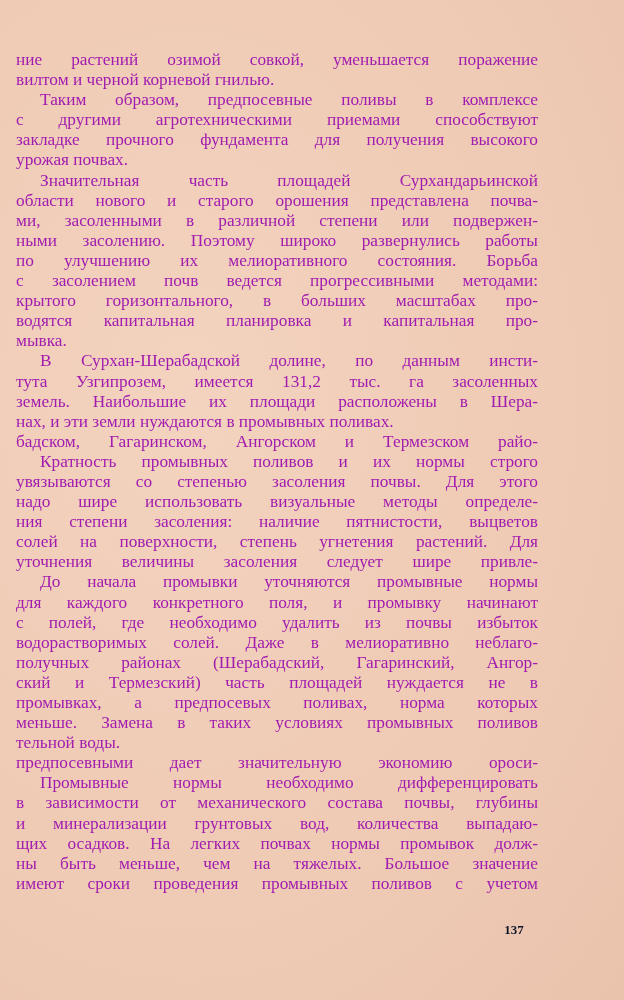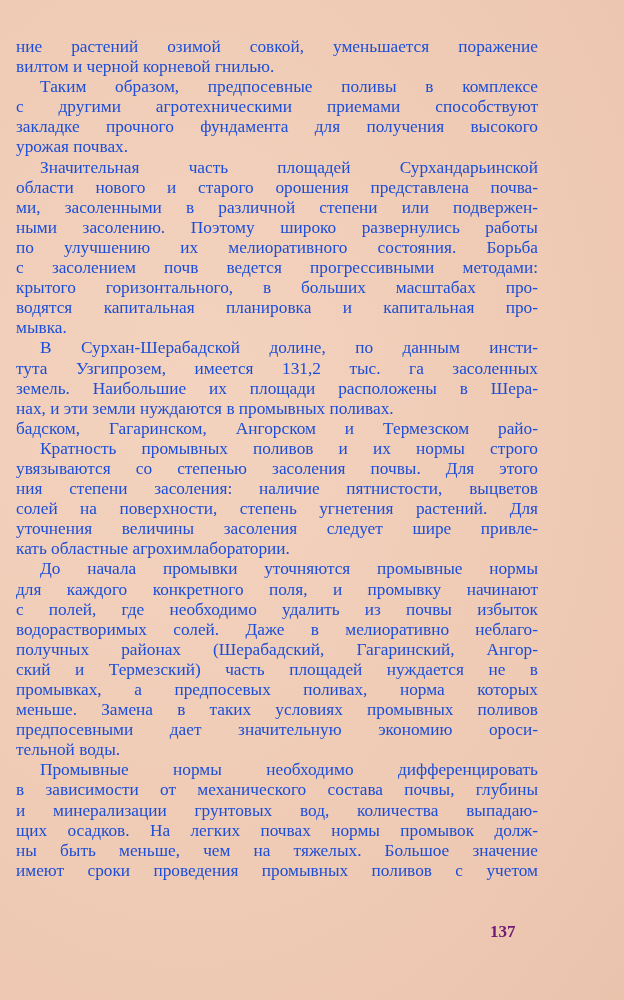--- a/index.html
+++ b/index.html
@@ -3,34 +3,34 @@
 <meta charset="utf-8">
 <style>
   html, body { margin: 0; padding: 0; }
   body {
     width: 624px; height: 1000px; overflow: hidden;
     background: #f0cdb8;
     background-image: radial-gradient(ellipse at 30% 40%, #f3d3bf 0%, #efcab4 60%, #eac3ad 100%);
     position: relative;
   }
   .page {
-    position: absolute; left: 16px; top: 37px; width: 522px;
+    position: absolute; left: 16px; top: 50px; width: 522px;
     font-family: "Liberation Serif", "DejaVu Serif", serif;
-    font-size: 17.3px; line-height: 20.1px; color: #1d4ed8;
+    font-size: 17.3px; line-height: 20.1px; color: #a21caf;
   }
   .line {
     display: block; white-space: nowrap; height: 20.1px;
     text-align: justify; text-align-last: justify;
   }
   .line.last { text-align-last: left; }
   .line.indent { padding-left: 24px; }
   .page-number {
-    position: absolute; left: 490px; top: 922px; width: 48px; text-align: left;
+    position: absolute; left: 490px; top: 922px; width: 48px; text-align: center;
     font-family: "Liberation Serif", "DejaVu Serif", serif;
-    font-size: 17px; font-weight: bold; color: #701a75;
+    font-size: 13px; font-weight: bold; color: #0f172a;
   }
 </style>
 </head>
 <body>
 
 <div class="page" id="page-body">
     <div>
       <span class="line">ние растений озимой совкой, уменьшается поражение</span>
       <span class="line last">вилтом и черной корневой гнилью.</span>
     </div>
@@ -54,36 +54,36 @@
     <div>
       <span class="line indent">В Сурхан-Шерабадской долине, по данным инсти-</span>
       <span class="line">тута Узгипрозем, имеется 131,2 тыс. га засоленных</span>
       <span class="line">земель. Наибольшие их площади расположены в Шера-</span>
       <span class="line last">нах, и эти земли нуждаются в промывных поливах.</span>
       <span class="line">бадском, Гагаринском, Ангорском и Термезском райо-</span>
     </div>
     <div>
       <span class="line indent">Кратность промывных поливов и их нормы строго</span>
       <span class="line">увязываются со степенью засоления почвы. Для этого</span>
+      <span class="line">надо шире использовать визуальные методы определе-</span>
       <span class="line">ния степени засоления: наличие пятнистости, выцветов</span>
       <span class="line">солей на поверхности, степень угнетения растений. Для</span>
       <span class="line">уточнения величины засоления следует шире привле-</span>
-      <span class="line last">кать областные агрохимлаборатории.</span>
     </div>
     <div>
       <span class="line indent">До начала промывки уточняются промывные нормы</span>
       <span class="line">для каждого конкретного поля, и промывку начинают</span>
       <span class="line">с полей, где необходимо удалить из почвы избыток</span>
       <span class="line">водорастворимых солей. Даже в мелиоративно неблаго-</span>
       <span class="line">получных районах (Шерабадский, Гагаринский, Ангор-</span>
       <span class="line">ский и Термезский) часть площадей нуждается не в</span>
       <span class="line">промывках, а предпосевых поливах, норма которых</span>
       <span class="line">меньше. Замена в таких условиях промывных поливов</span>
+      <span class="line last">тельной воды.</span>
       <span class="line">предпосевными дает значительную экономию ороси-</span>
-      <span class="line last">тельной воды.</span>
     </div>
     <div>
       <span class="line indent">Промывные нормы необходимо дифференцировать</span>
       <span class="line">в зависимости от механического состава почвы, глубины</span>
       <span class="line">и минерализации грунтовых вод, количества выпадаю-</span>
       <span class="line">щих осадков. На легких почвах нормы промывок долж-</span>
       <span class="line">ны быть меньше, чем на тяжелых. Большое значение</span>
       <span class="line">имеют сроки проведения промывных поливов с учетом</span>
     </div>
   </div>

